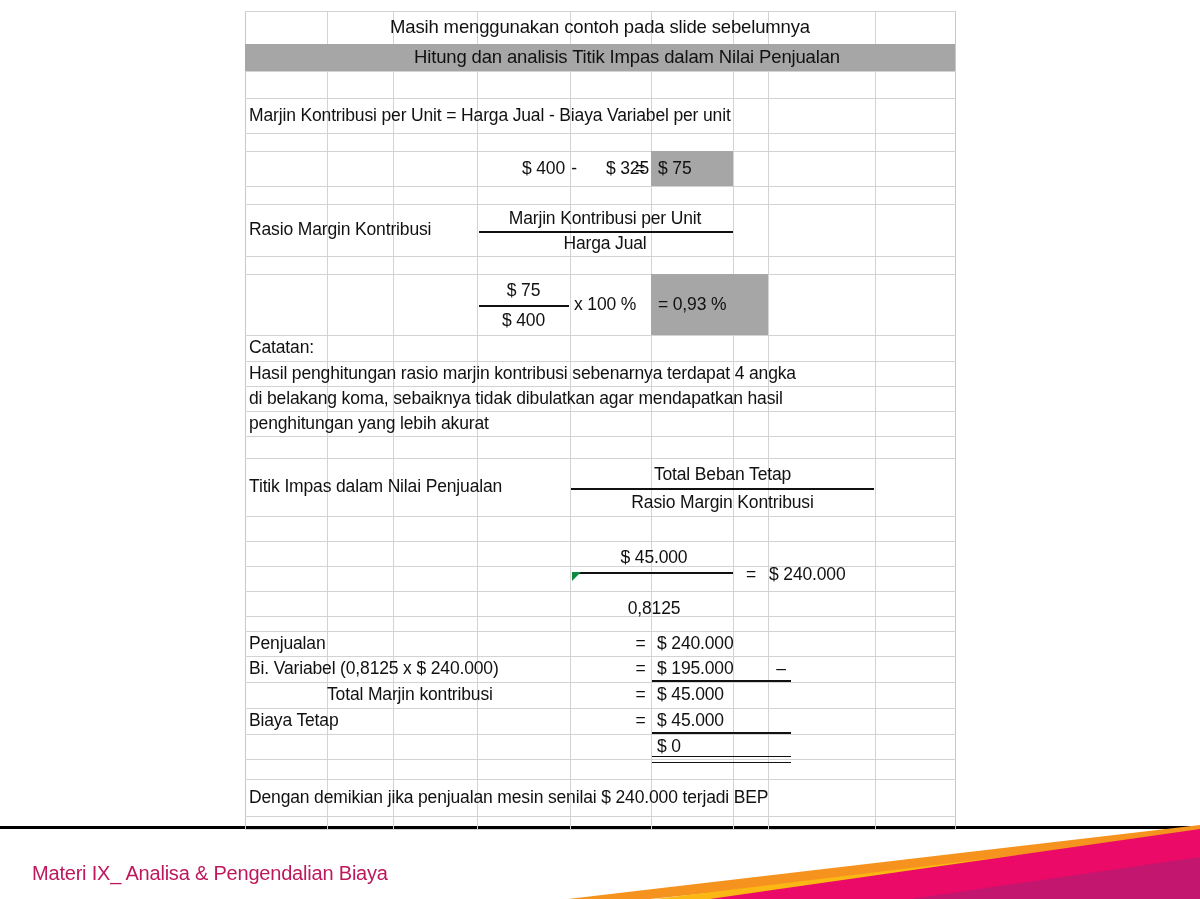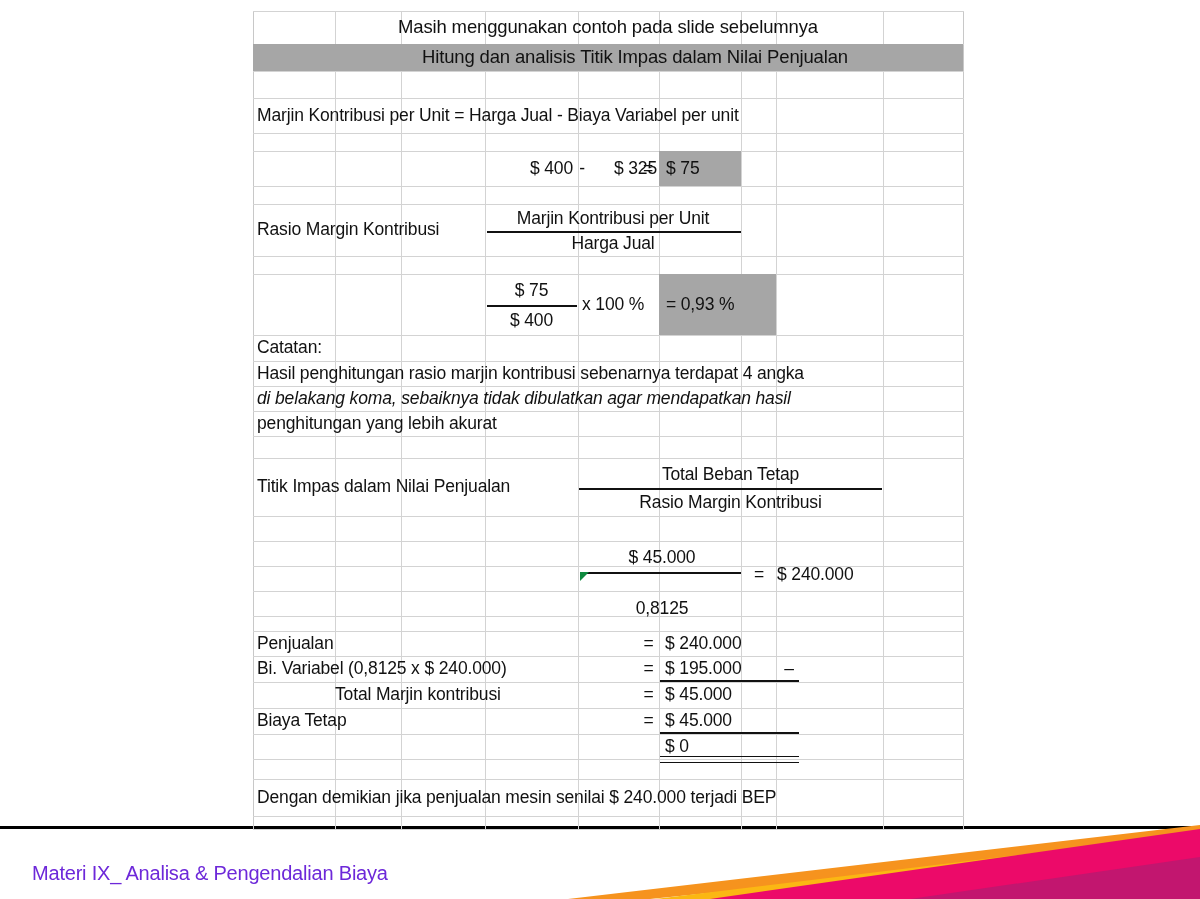--- a/index.html
+++ b/index.html
@@ -31,21 +31,20 @@
     top: 11px;
     width: 711px;
     height: 819px;
   }
 
   .grid-layer, .shade-layer, .rule-layer, .text-layer {
     position: absolute;
     left: 0; top: 0;
     width: 100%;
     height: 100%;
-    margin-left: 8px;
   }
   .grid-layer { z-index: 1; }
   .shade-layer { z-index: 2; }
   .text-layer { z-index: 4; }
   .rule-layer  { z-index: 5; }
 
   
   .vline {
     position: absolute;
     top: 0;
@@ -123,21 +122,21 @@
     width: 1200px;
     height: 3px;
     background: #000000;
   }
 
   #footer-text {
     position: absolute;
     left: 32px;
     top: 862px;
     font-size: 20px;
-    color: #6d28d9;
+    color: #be185d;
     white-space: nowrap;
     letter-spacing: -0.2px;
   }
 
   
   #ribbon {
     position: absolute;
     right: 0;
     bottom: 0;
     width: 640px;
@@ -222,21 +221,21 @@
       <div class="cell center fs-body" style="left:232px; top:221px; width:256px; height:24px;">Harga Jual</div>
       <div class="cell center fs-body" style="left:232px; top:195px; width:256px; height:26px;">Marjin Kontribusi per Unit</div>
 
       <div class="cell center fs-body" style="left:232px; top:265px; width:93px; height:29px;">$ 75</div>
       <div class="cell center fs-body" style="left:232px; top:296px; width:93px; height:28px;">$ 400</div>
       <div class="cell left fs-body" style="left:329px; top:263px; width:77px; height:61px;">x 100 %</div>
       <div class="cell left fs-body" style="left:413px; top:263px; width:110px; height:61px;">= 0,93 %</div>
 
       <div class="cell left fs-body" style="left:4px; top:324px; width:400px; height:26px;">Catatan:</div>
       <div class="cell left fs-body" style="left:4px; top:350px; width:706px; height:25px;">Hasil penghitungan rasio marjin kontribusi sebenarnya terdapat 4 angka</div>
-      <div class="cell left fs-body" style="left:4px; top:375px; width:706px; height:25px;font-style:italic;">di belakang koma, sebaiknya tidak dibulatkan agar mendapatkan hasil</div>
+      <div class="cell left fs-body" style="left:4px; top:375px; width:706px; height:25px;">di belakang koma, sebaiknya tidak dibulatkan agar mendapatkan hasil</div>
       <div class="cell left fs-body" style="left:4px; top:447px; width:320px; height:58px;">Titik Impas dalam Nilai Penjualan</div>
 
       <div class="cell left fs-body" style="left:4px; top:400px; width:706px; height:25px;">penghitungan yang lebih akurat</div>
       <div class="cell center fs-body" style="left:325px; top:450px; width:305px; height:28px;">Total Beban Tetap</div>
       <div class="cell center fs-body" style="left:325px; top:479px; width:305px; height:26px;">Rasio Margin Kontribusi</div>
 
       <div class="cell center fs-body" style="left:330px; top:533px; width:158px; height:28px;">$ 45.000</div>
       <div class="cell center fs-body" style="left:330px; top:584px; width:158px; height:28px;">0,8125</div>
       <div class="cell center fs-body" style="left:492px; top:548px; width:28px; height:32px;">=</div>
       <div class="cell left fs-body" style="left:524px; top:548px; width:140px; height:32px;">$  240.000</div>

